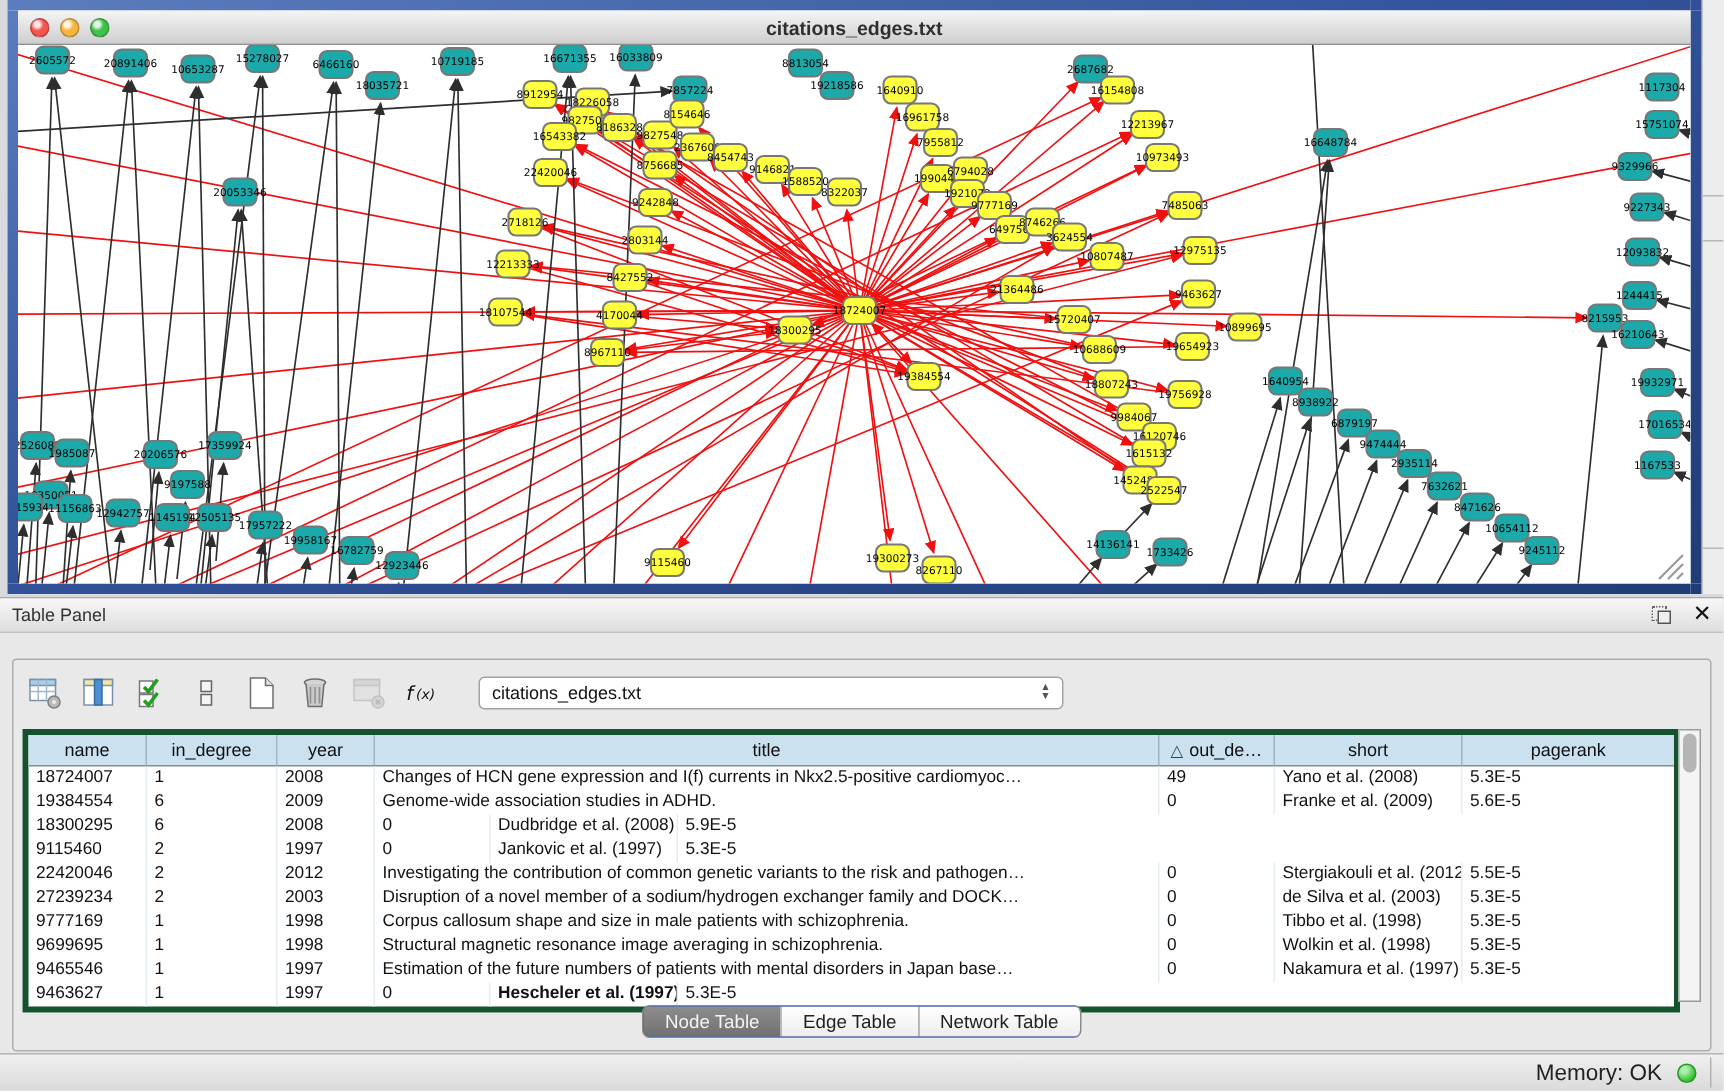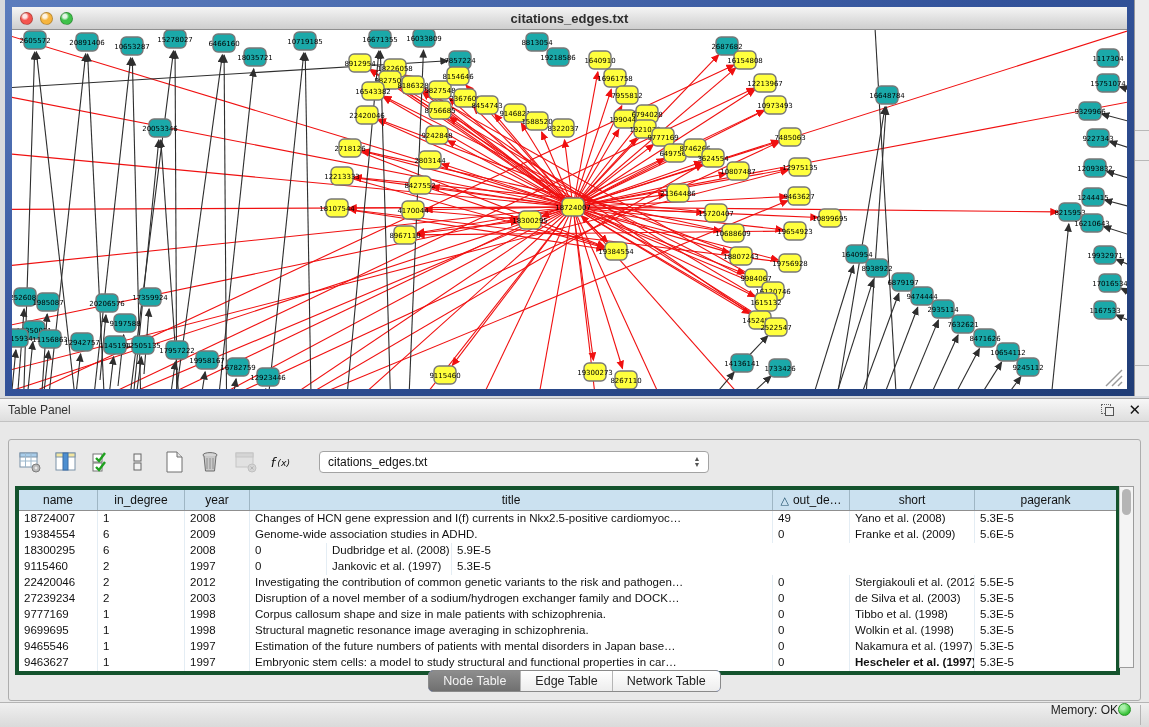--- a/index.html
+++ b/index.html
@@ -69,21 +69,21 @@
   
   .tabs{position:absolute;left:0;right:0;bottom:8px;display:flex;justify-content:center;}
   .seg{display:flex;border:1px solid #8a8a8a;border-radius:5px;overflow:hidden;background:#1d4ed8;}
   .seg .tab{padding:2px 14px;font-size:12.5px;color:#222;background:linear-gradient(#ffffff,#ededed);
     border-right:1px solid #b5b5b5;cursor:pointer;line-height:16px;}
   .seg .tab:last-child{border-right:none;}
   .seg .tab.active{background:linear-gradient(#8d8d8d,#707070);color:#f4f4f4;}
   
   .statusbar{position:absolute;left:0;bottom:0;width:1149px;height:24px;
     background:linear-gradient(#f0f0f0,#dadada);border-top:1px solid #b4b4b4;}
-  .mem{position:absolute;right:18px;top:0;height:24px;display:flex;gap:0;font-size:12px;color:#222;}
+  .mem{position:absolute;right:18px;top:0;height:24px;display:flex;align-items:center;gap:10px;font-size:15px;color:#222;}
   .mem-dot{width:13px;height:13px;border-radius:50%;box-sizing:border-box;border:1px solid #279527;
     background:radial-gradient(circle at 35% 30%, #a9f0a9 0 20%, #35c035 70%);}
   .status-sep{position:absolute;right:8px;top:2px;bottom:2px;width:1px;background:#b4b4b4;}
 </style>
 </head>
 <body>
 
 <div class="net-frame">
   <div class="titlebar">
     <div class="traffic">
@@ -899,21 +899,20 @@
             <div class="tcell" style="width: 65px;">1997</div>
             <div class="tcell" style="width: 523px;">Estimation of the future numbers of patients with mental disorders in Japan base…</div>
             <div class="tcell" style="width: 77px;">0</div>
             <div class="tcell" style="width: 125px;">Nakamura et al. (1997)</div>
             <div class="tcell" style="width: 120px; flex: 1 1 0%;">5.3E-5</div>
           </div>
           <div class="trow">
             <div class="tcell" style="width: 79px;">9463627</div>
             <div class="tcell" style="width: 87px;">1</div>
             <div class="tcell" style="width: 65px;">1997</div>
-            <div class="tcell" style="width: 523px;">Embryonic stem cells: a model to study structural and functional properties in car…</div>
             <div class="tcell" style="width: 77px;">0</div>
             <div class="tcell" style="width: 125px; font-weight: bold;">Hescheler et al. (1997)</div>
             <div class="tcell" style="width: 120px; flex: 1 1 0%;">5.3E-5</div>
           </div>
         </div>
     </div>
     <div class="vscroll" id="vscroll" style="height: 182px;">
       <div class="vthumb"></div>
     </div>
 

